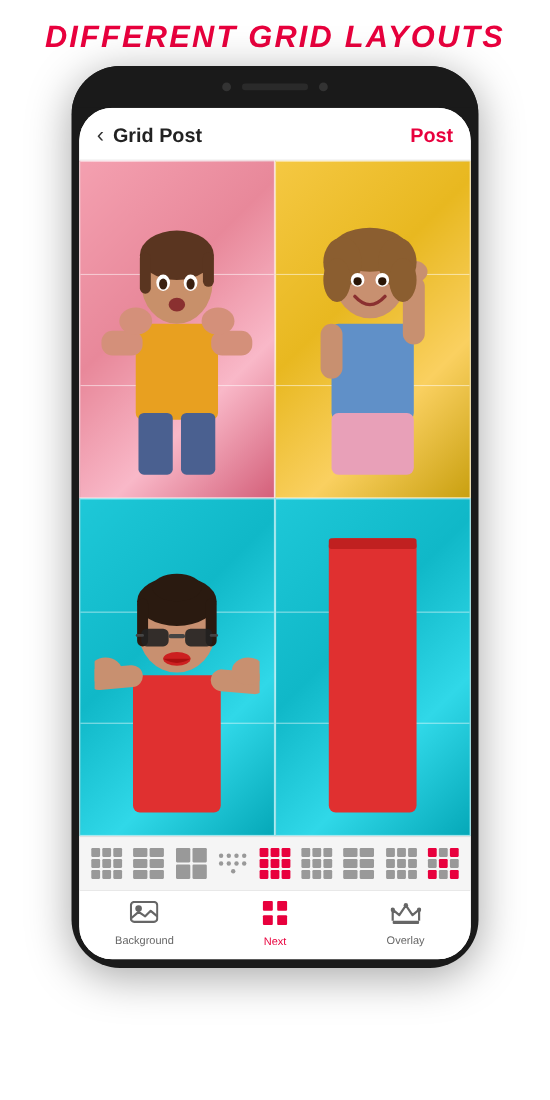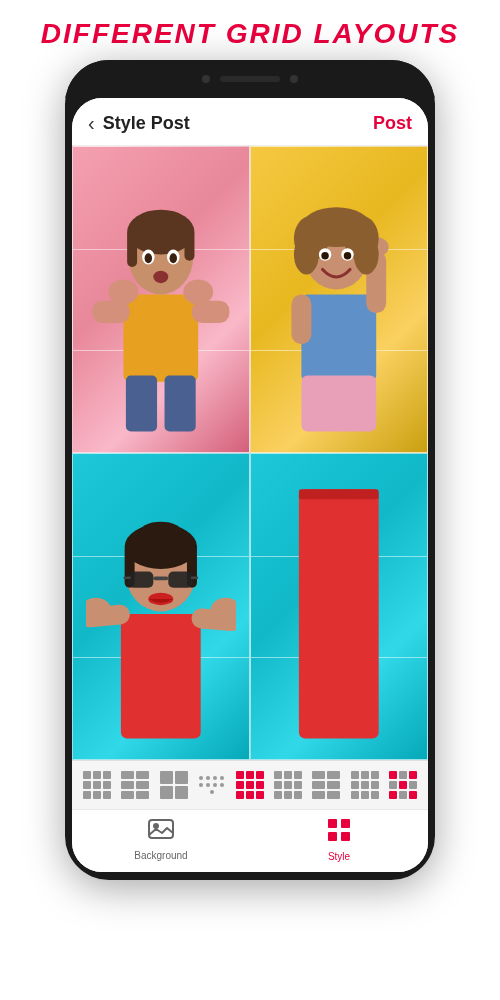--- a/index.html
+++ b/index.html
@@ -287,21 +287,21 @@
     <div class="camera-dot"></div>
     <div class="speaker-bar"></div>
     <div class="camera-dot"></div>
   </div>
 
   <div class="phone-screen">
 
     <div class="app-header">
       <div class="header-left">
         <span class="back-arrow">‹</span>
-        <span class="header-title">Style Post</span>
+        <span class="header-title">Grid Post</span>
       </div>
       <span class="header-next">Post</span>
     </div>
 
     <div class="grid-container">
 
       <div class="grid-cell photo-1">
         <div class="grid-lines"></div>
         <div class="cell-figure">
           <svg class="figure-svg" viewBox="0 0 120 200" xmlns="http://www.w3.org/2000/svg">
@@ -528,20 +528,33 @@
 
       <div class="nav-item active">
         <span class="nav-icon">
           <svg width="24" height="24" viewBox="0 0 24 24" xmlns="http://www.w3.org/2000/svg">
             <rect x="1" y="1" width="9" height="9" rx="1" fill="#e8003d"></rect>
             <rect x="14" y="1" width="9" height="9" rx="1" fill="#e8003d"></rect>
             <rect x="1" y="14" width="9" height="9" rx="1" fill="#e8003d"></rect>
             <rect x="14" y="14" width="9" height="9" rx="1" fill="#e8003d"></rect>
           </svg>
         </span>
-        <span class="nav-label" style="color:#e8003d;">Style</span>
-      </div>
-
+        <span class="nav-label" style="color:#e8003d;">Next</span>
+      </div>
+
+      <div class="nav-item">
+        <span class="nav-icon">
+          <svg width="28" height="22" viewBox="0 0 28 22" xmlns="http://www.w3.org/2000/svg">
+
+            <polyline points="2,18 2,8 8,13 14,4 20,13 26,8 26,18" stroke="#666" stroke-width="2" fill="none" stroke-linejoin="round"></polyline>
+            <rect x="2" y="18" width="24" height="3" rx="1" fill="#666"></rect>
+            <circle cx="2" cy="8" r="2" fill="#666"></circle>
+            <circle cx="14" cy="4" r="2" fill="#666"></circle>
+            <circle cx="26" cy="8" r="2" fill="#666"></circle>
+          </svg>
+        </span>
+        <span class="nav-label">Overlay</span>
+      </div>
 
     </div>
 
   </div>
 </div>
 
 </body></html>

